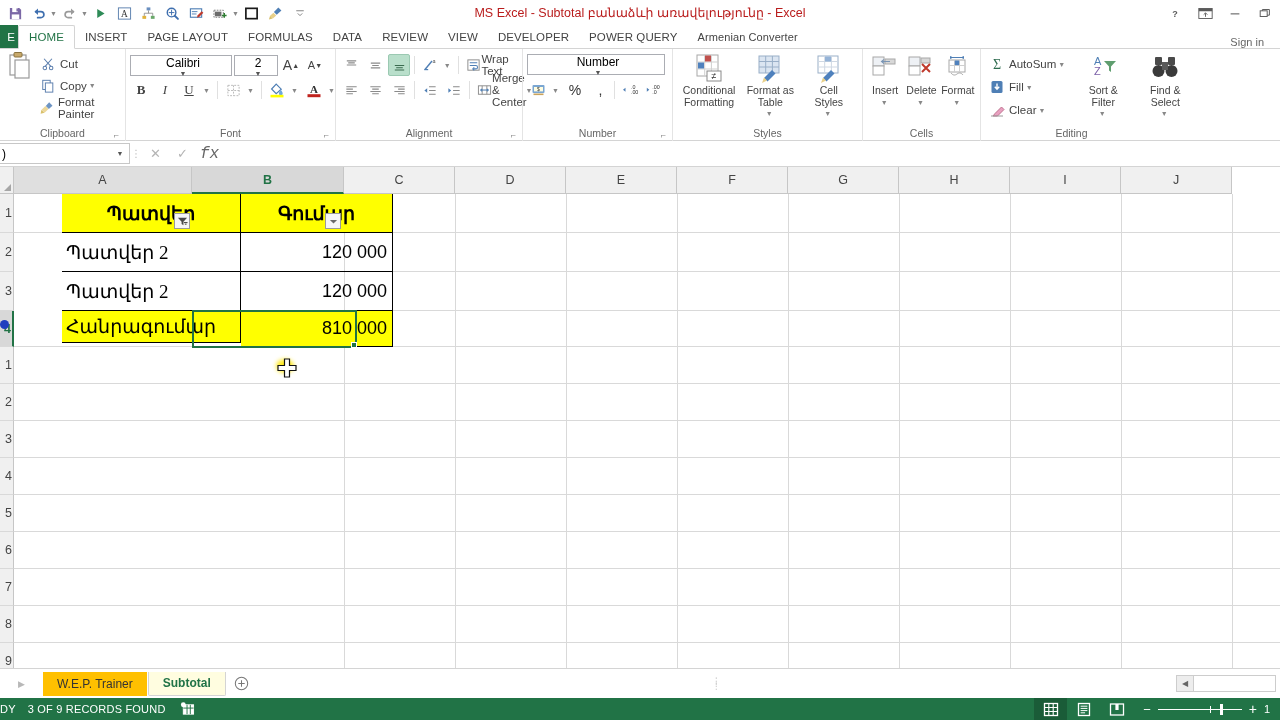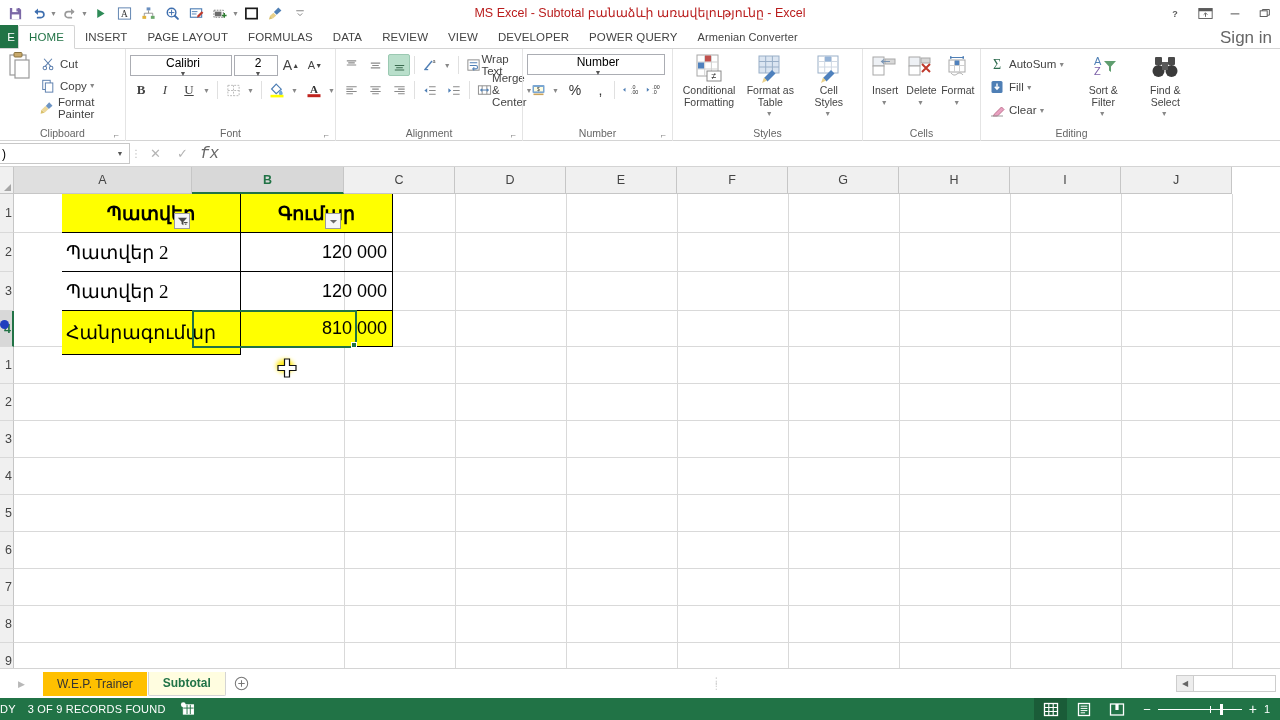--- a/index.html
+++ b/index.html
@@ -396,21 +396,21 @@
     <div class="tab active">HOME</div>
     <div class="tab">INSERT</div>
     <div class="tab">PAGE LAYOUT</div>
     <div class="tab">FORMULAS</div>
     <div class="tab">DATA</div>
     <div class="tab">REVIEW</div>
     <div class="tab">VIEW</div>
     <div class="tab">DEVELOPER</div>
     <div class="tab">POWER QUERY</div>
     <div class="tab armenian">Armenian Converter</div>
-    <div style="margin-left:auto; padding-right:8px; font-size:17px; color:#666;">Sign in</div>
+    <div style="margin-left:auto; padding-right:16px; font-size:11px; color:#666;">Sign in</div>
   </div>
 
   <div class="ribbon">
 
     <div class="rgroup clip">
       <div class="rgroup-body clip-body">
         <div class="paste-col">
           <svg width="28" height="30" viewBox="0 0 28 30">
               <rect x="4" y="4" width="16" height="20" fill="#fff" stroke="#9a9a9a" stroke-width="1.2"></rect>
               <rect x="8" y="1.5" width="8" height="4.5" rx="1" fill="#c8a96b" stroke="#8a7340" stroke-width="1"></rect>
@@ -911,21 +911,21 @@
             <path d="M1 3.2l4 4 4-4z" fill="#6a6a6a"></path>
           </svg>
       </div>
 
       <div class="cell tbl-cell tbl-txt" style="left:0; top:39px; width:179px; height:39px;">Պատվեր 2</div>
       <div class="cell tbl-cell tbl-num" style="left:179px; top:39px; width:152px; height:39px;">120 000</div>
 
       <div class="cell tbl-cell tbl-txt" style="left:0; top:78px; width:179px; height:39px;">Պատվեր 2</div>
       <div class="cell tbl-cell tbl-num" style="left:179px; top:78px; width:152px; height:39px;">120 000</div>
 
-      <div class="cell tbl-cell tbl-txt tbl-total" style="left:0; top:117px; width:179px; height:44px;">Հանրագումար</div>
+      <div class="cell tbl-cell tbl-txt tbl-total" style="left:0; top:117px; width:179px; height:32px;">Հանրագումար</div>
       <div class="cell tbl-cell tbl-num tbl-total" style="left:179px; top:117px; width:152px; height:36px;">810 000</div>
 
       <div class="selbox" style="left:178px; top:116px; width:165px; height:38px;"></div>
       <div class="fillhandle" style="left:337px; top:148px;"></div>
       <div class="clickglow" style="left:262px; top:165px;"></div>
       <div class="cursor-cross" style="left:262px; top:164px;">
         <svg width="22" height="22" viewBox="0 0 22 22">
             <path d="M8.5 1h5v6.5H20v5h-6.5V19h-5v-6.5H2v-5h6.5z" fill="#fff" stroke="#111" stroke-width="1.2"></path>
           </svg>
       </div>

